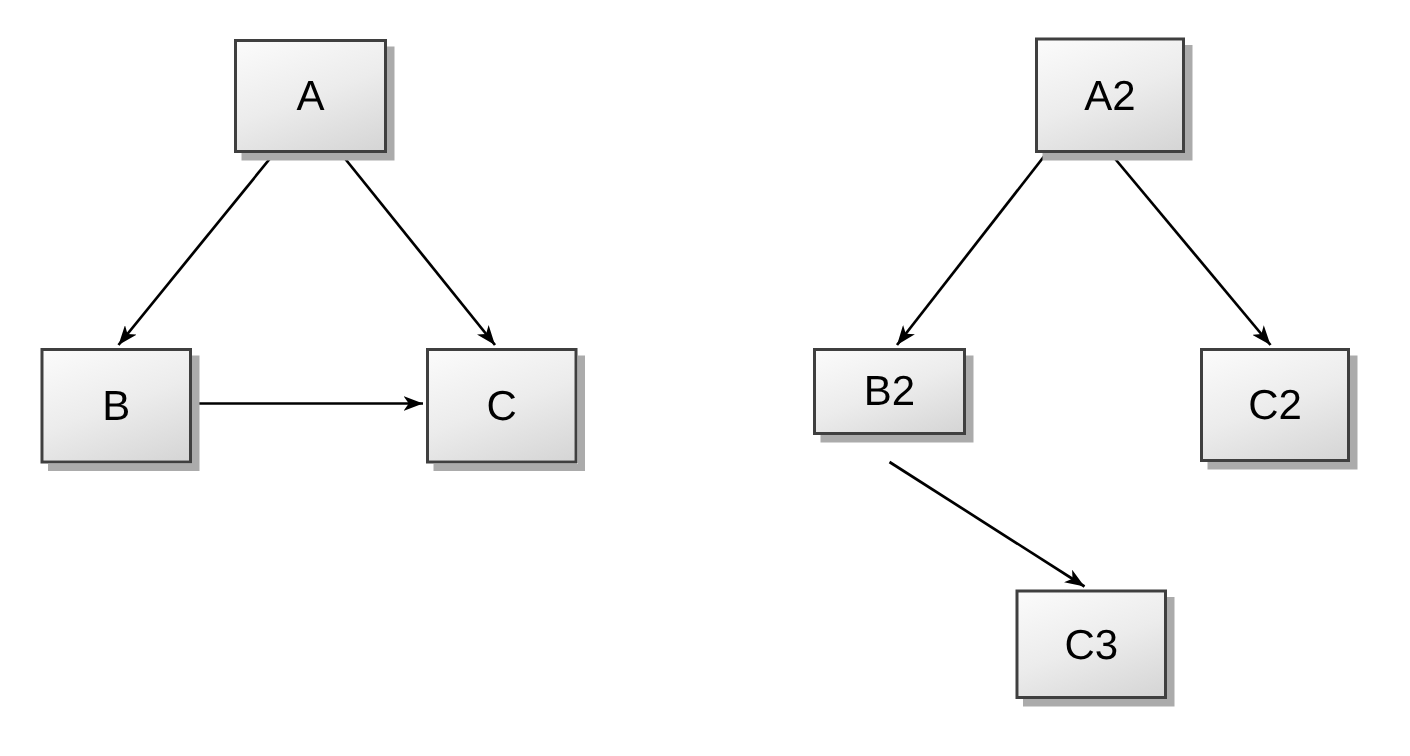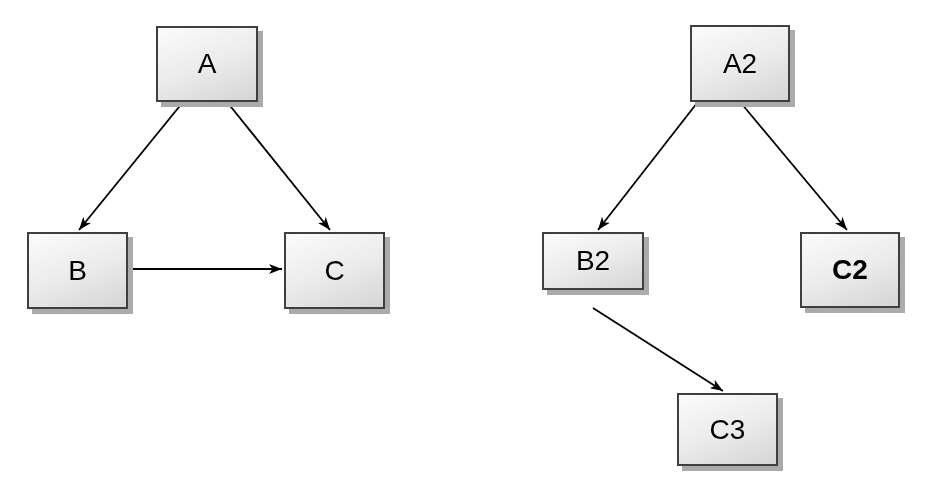--- a/index.html
+++ b/index.html
@@ -37,21 +37,21 @@
     line-height: 1;
     user-select: none;
   }
   
   .node-a  { left: 156px; top:  26px; width: 102px; height: 76px; }
   .node-b  { left:  27px; top: 232px; width: 101px; height: 77px; }
   .node-c  { left: 284px; top: 232px; width: 101px; height: 77px; }
   
   .node-a2 { left: 670px; top:  25px; width: 100px; height: 77px; margin-left: 20px; }
   .node-b2 { left: 542px; top: 232px; width: 102px; height: 58px; }
-  .node-c2 { left: 800px; top: 232px; width: 100px; height: 76px; font-weight: bold; }
+  .node-c2 { left: 800px; top: 232px; width: 100px; height: 76px; }
   .node-c3 { left: 677px; top: 393px; width: 101px; height: 73px; }
 </style>
 </head>
 <body>
 
 <div class="canvas">
 
   <svg class="edge-layer" viewBox="0 0 940 504" xmlns="http://www.w3.org/2000/svg">
     <defs>
       <marker id="arrowhead" markerUnits="userSpaceOnUse" markerWidth="14" markerHeight="10" refX="13" refY="5" orient="auto">

